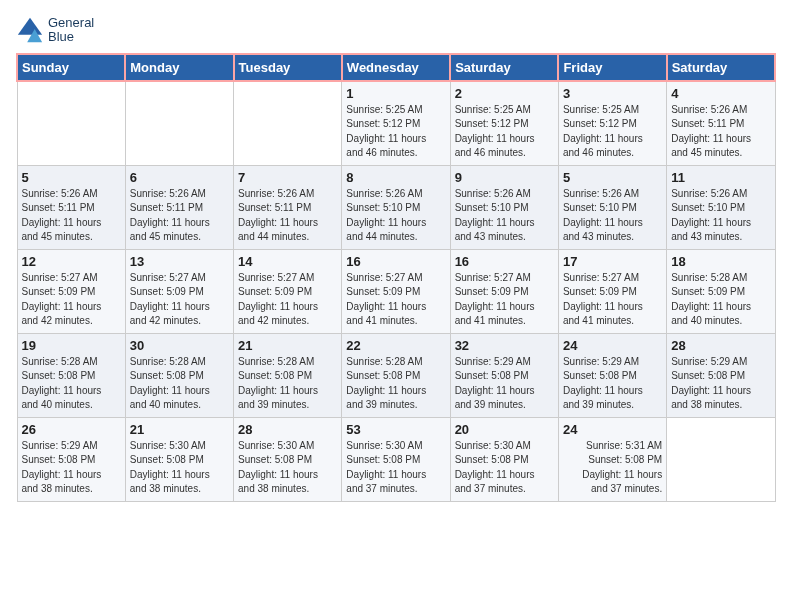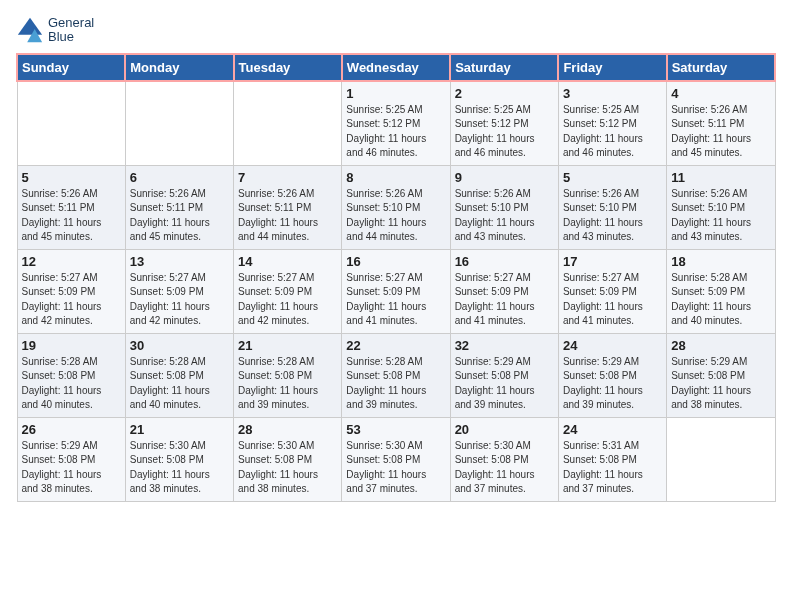--- a/index.html
+++ b/index.html
@@ -329,21 +329,21 @@
         </td>
         <td>
           <div class="day-num">20</div>
           <div class="day-info" style="white-space: pre-line;">Sunrise: 5:30 AM
 Sunset: 5:08 PM
 Daylight: 11 hours
 and 37 minutes.</div>
         </td>
         <td>
           <div class="day-num">24</div>
-          <div class="day-info" style="white-space: pre-line;">Sunrise: 5:31 AM
+          <div class="day-info" style="white-space: pre-line; text-align: right;">Sunrise: 5:31 AM
 Sunset: 5:08 PM
 Daylight: 11 hours
 and 37 minutes.</div>
         </td>
         <td class="empty" style="background: rgb(255, 255, 255);"></td>
       </tr>
     </tbody>
 </table>
 
 </body></html>

